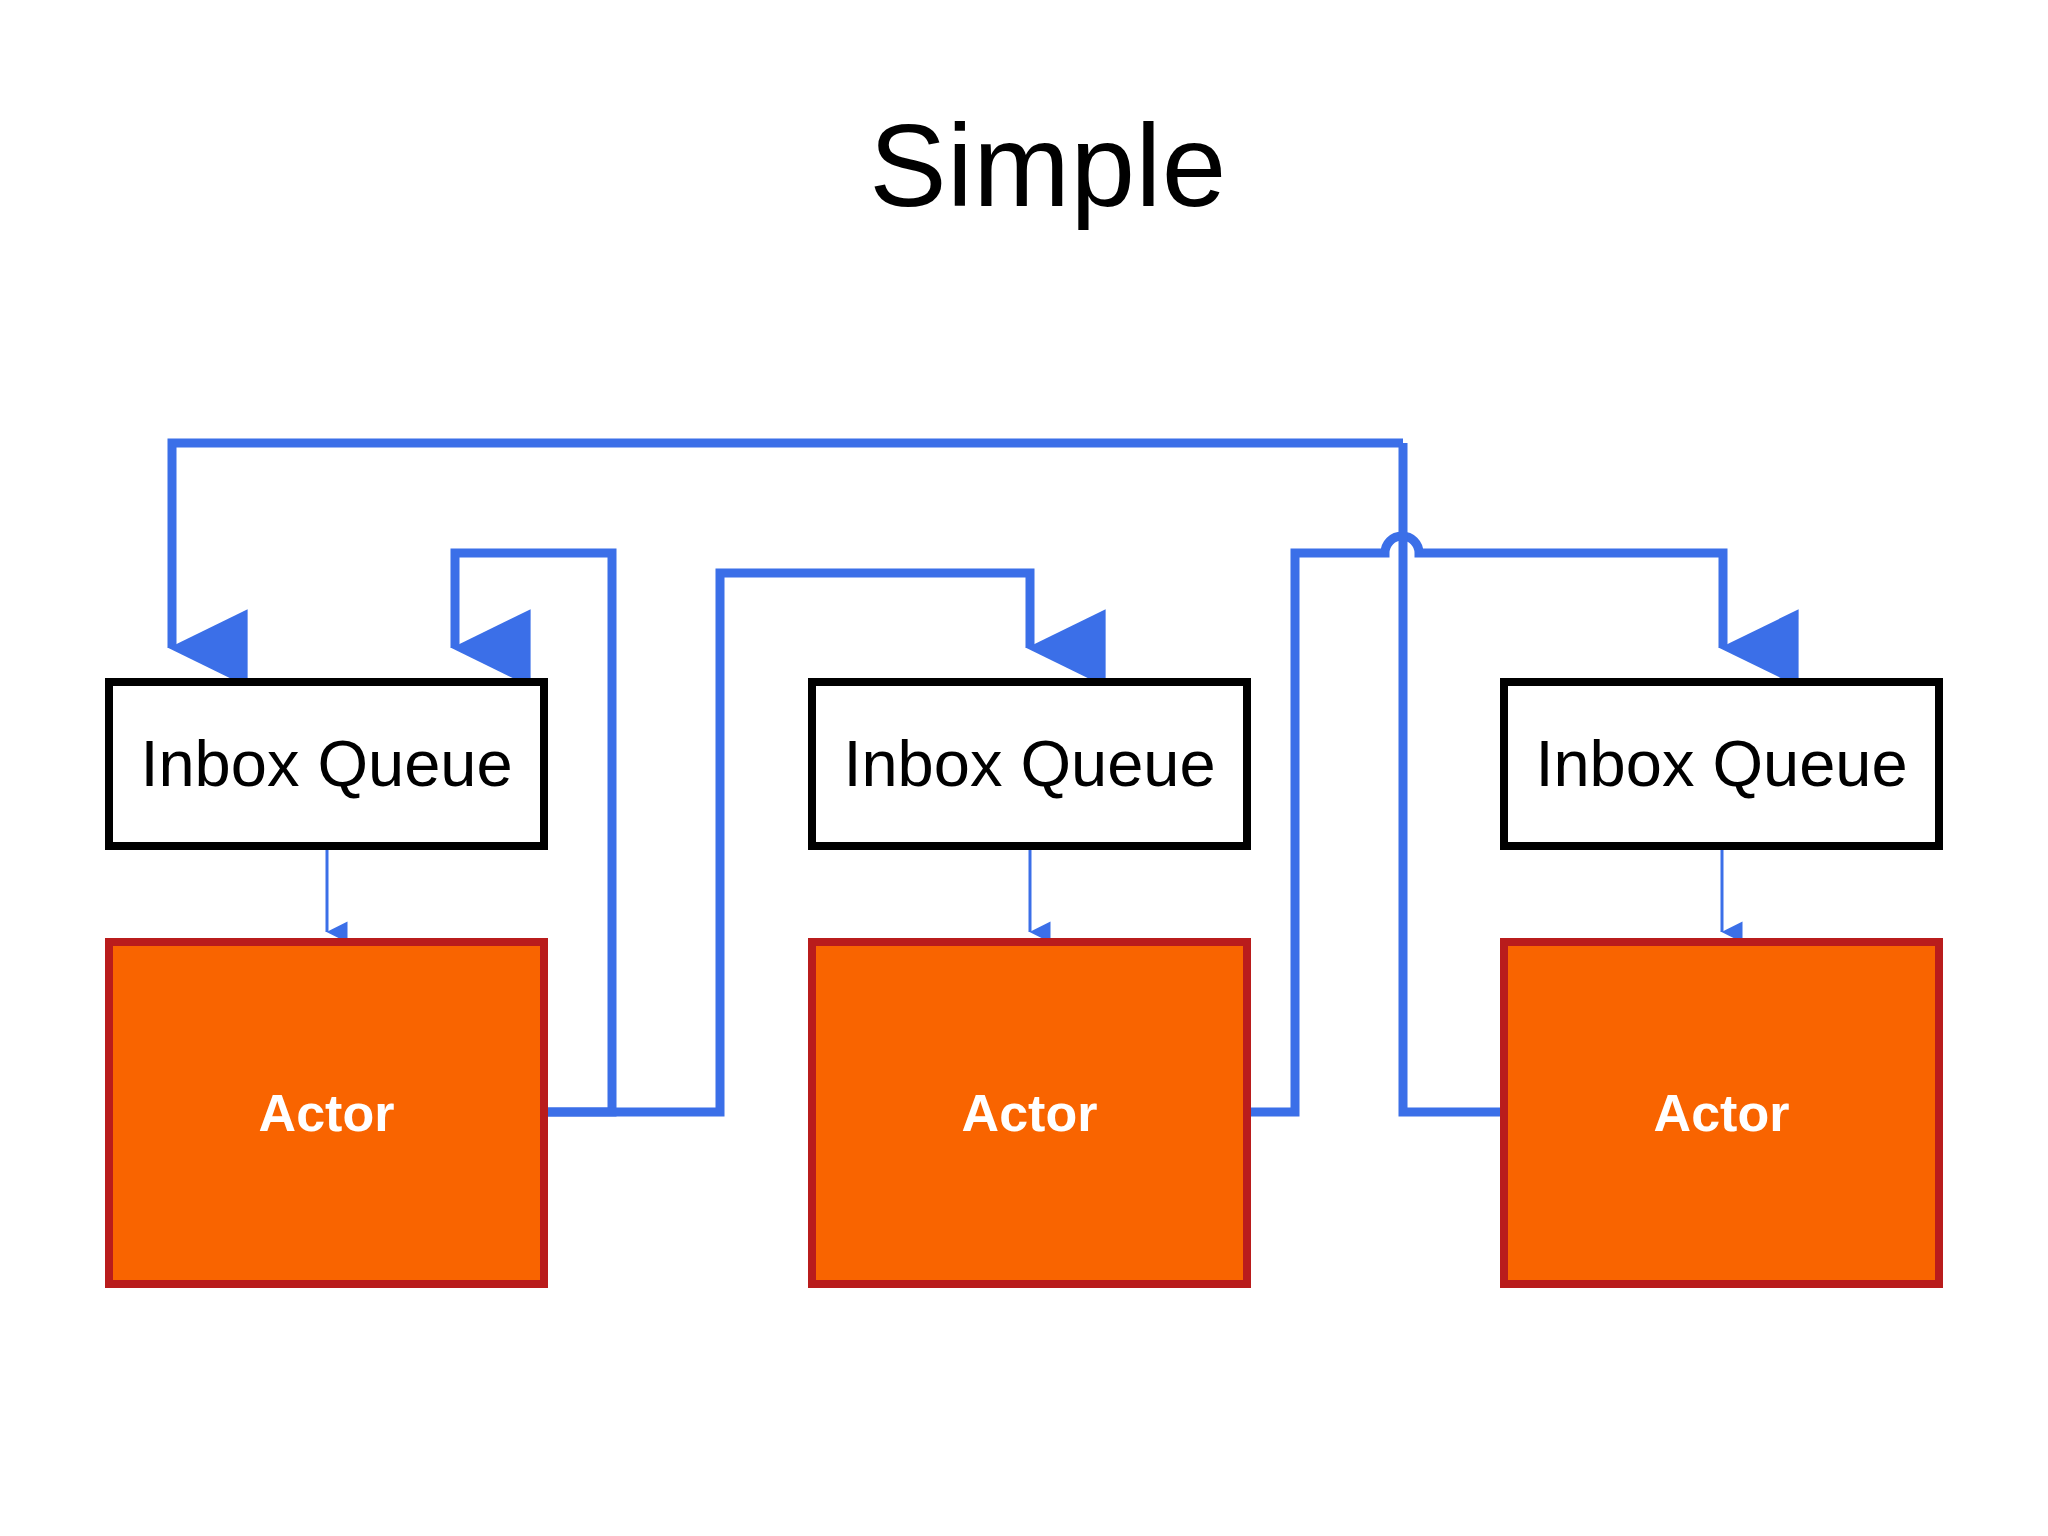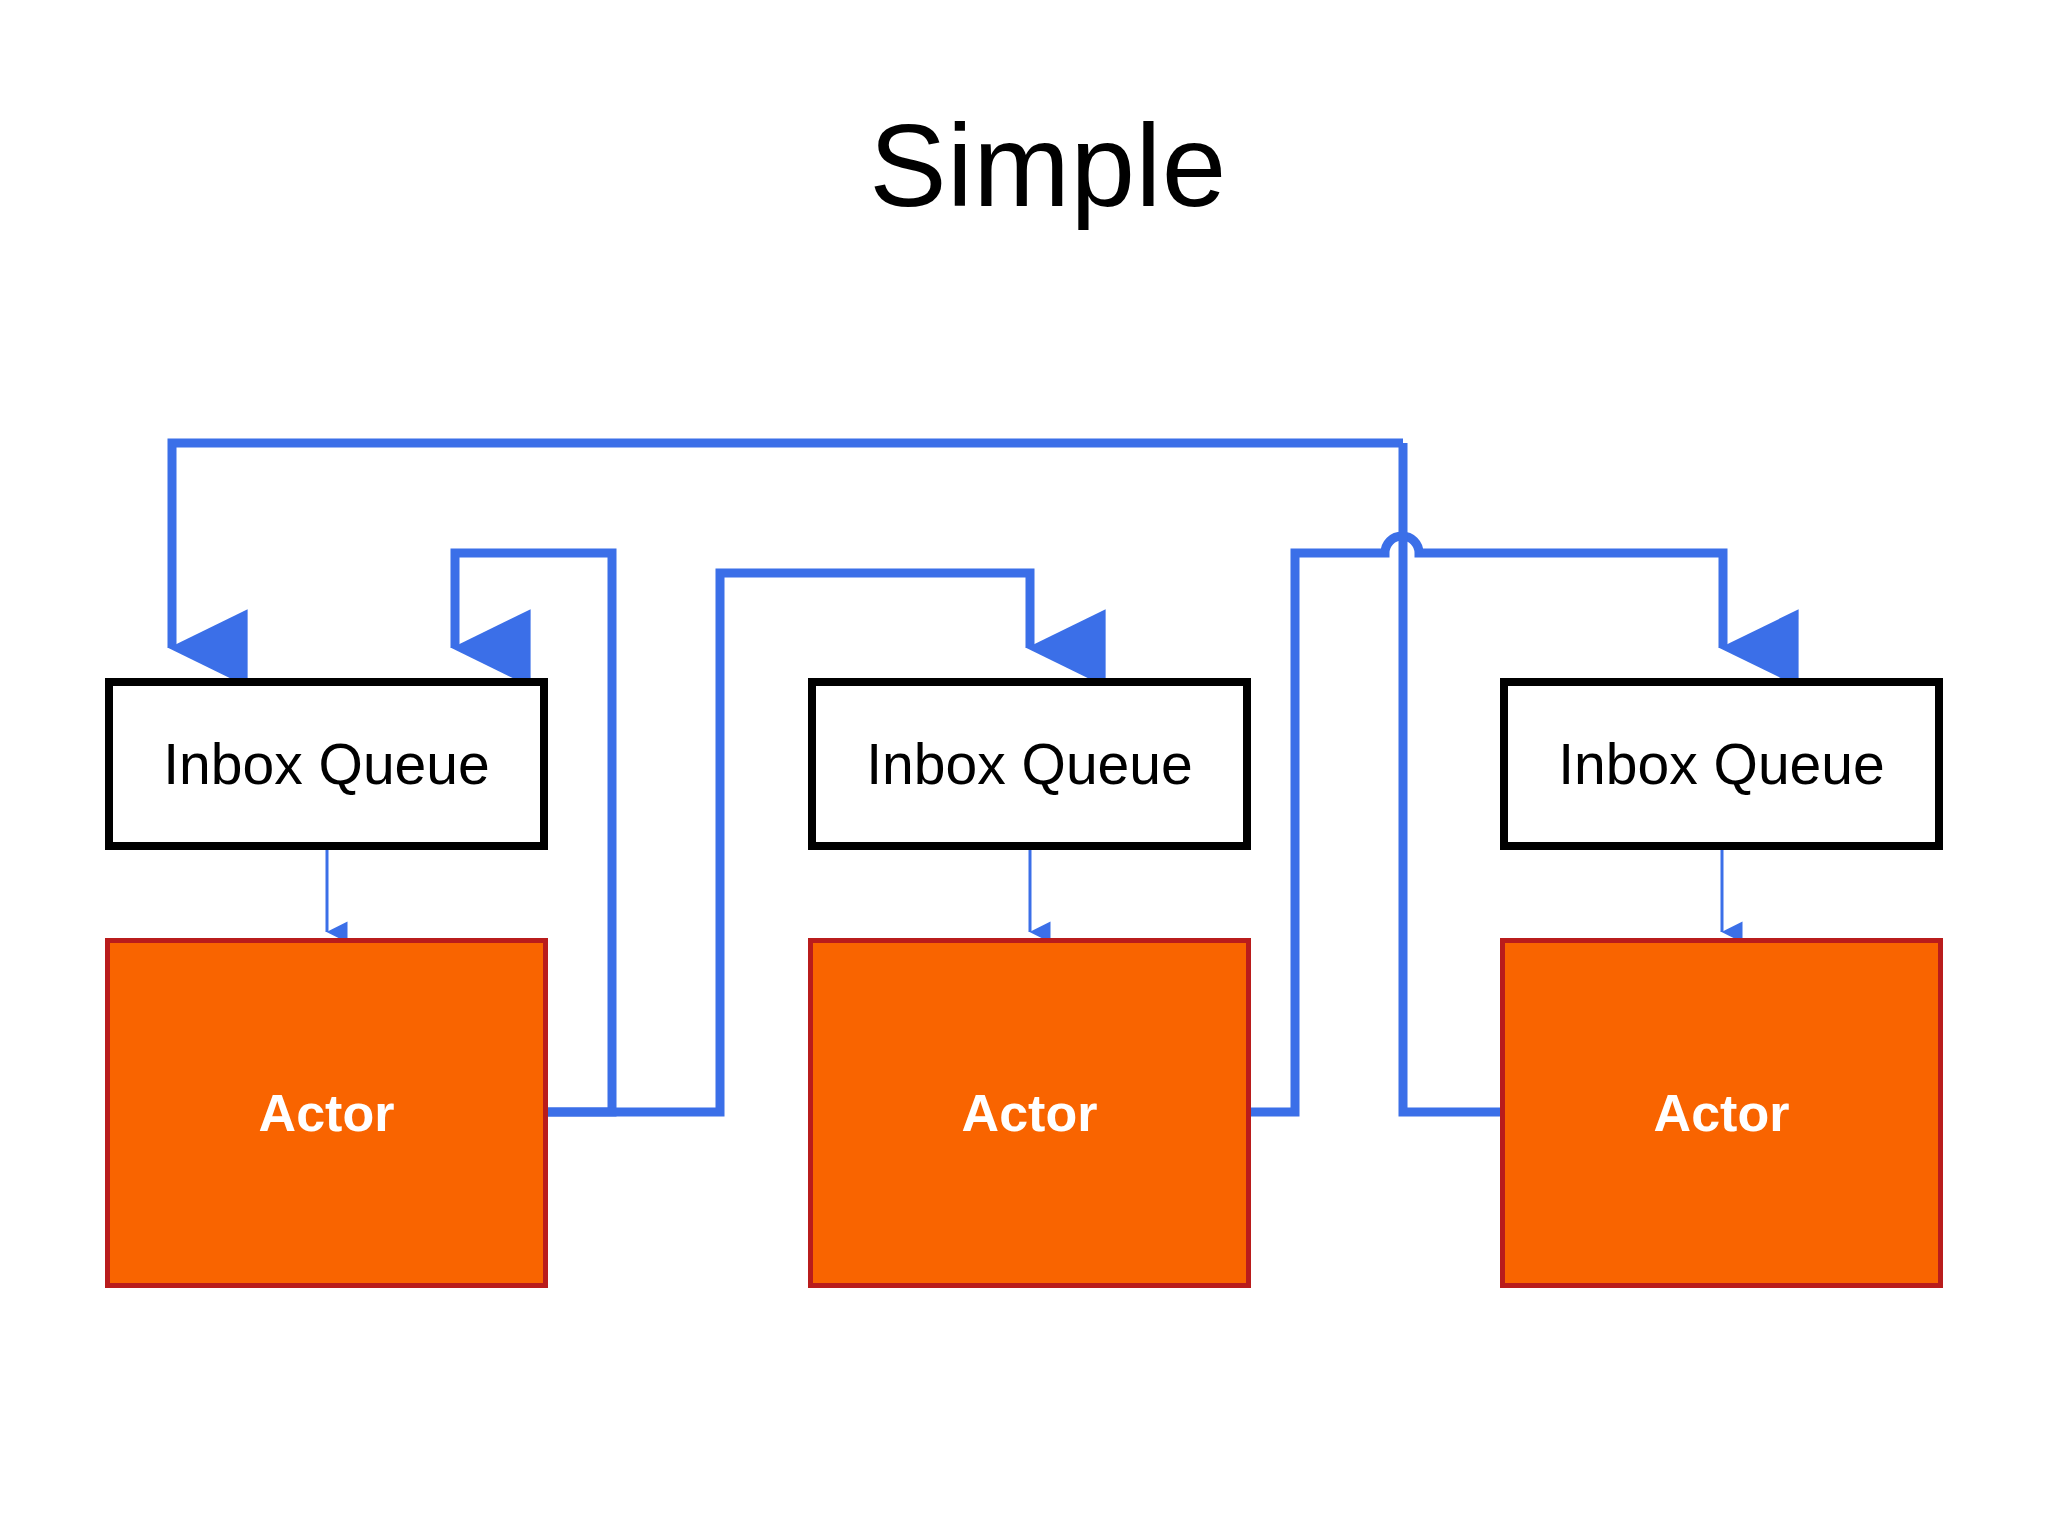--- a/index.html
+++ b/index.html
@@ -50,28 +50,28 @@
   }
   .inbox-box {
     width: 443px;
     height: 172px;
     border: 8px solid #000000;
     background: #ffffff;
   }
   .inbox-label {
     font-family: "Liberation Sans", sans-serif;
     font-weight: 400;
-    font-size: 57px;
+    font-size: 65px;
     line-height: 60px;
     color: #000000;
   }
   .actor-box {
     width: 443px;
     height: 350px;
-    border: 5px solid #b91c1c;
+    border: 8px solid #b91c1c;
     background: #F96400;
   }
   .actor-label {
     font-family: "Liberation Sans", sans-serif;
     font-weight: bold;
     font-size: 52px;
     line-height: 56px;
     color: #FFFFFF;
   }
   

